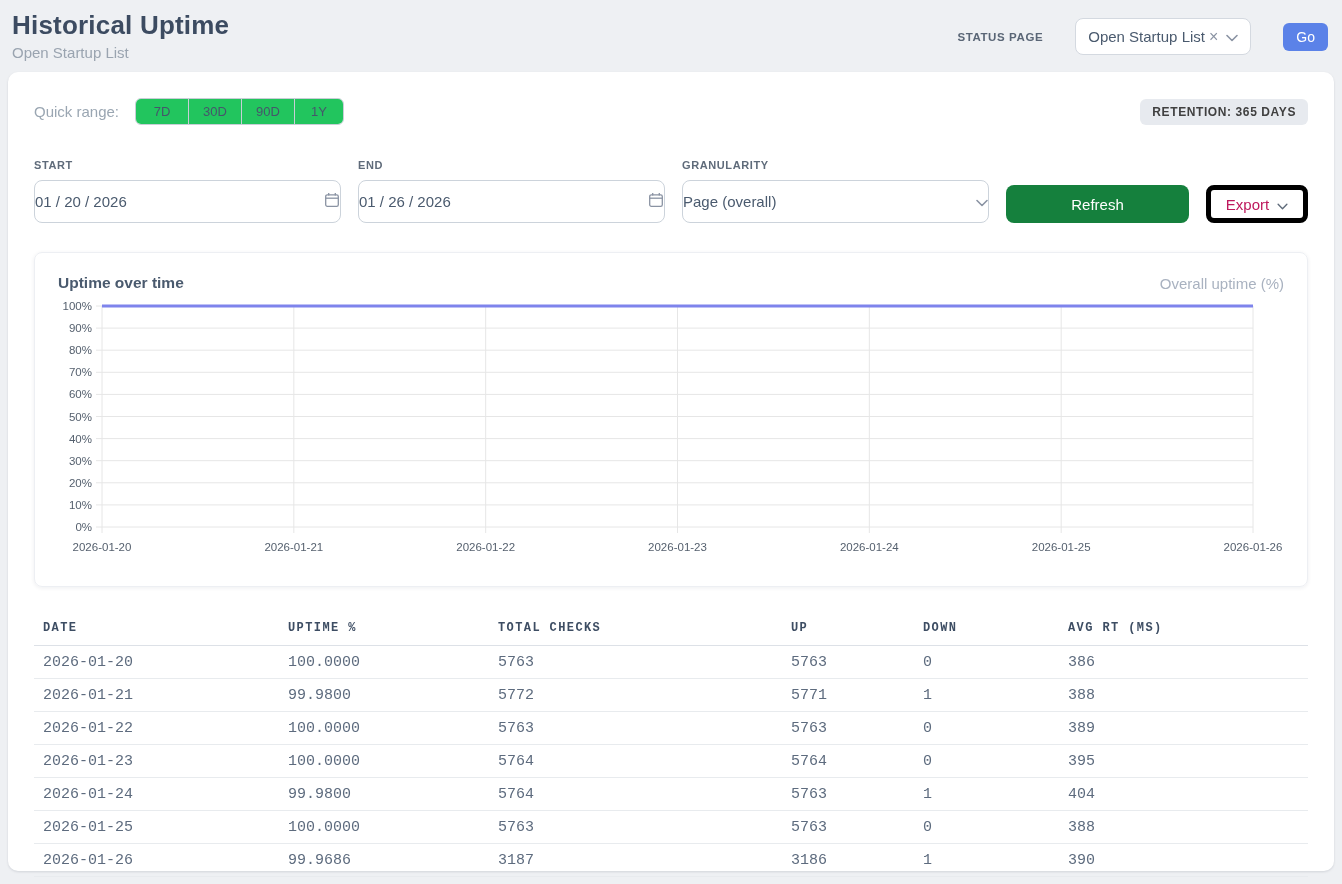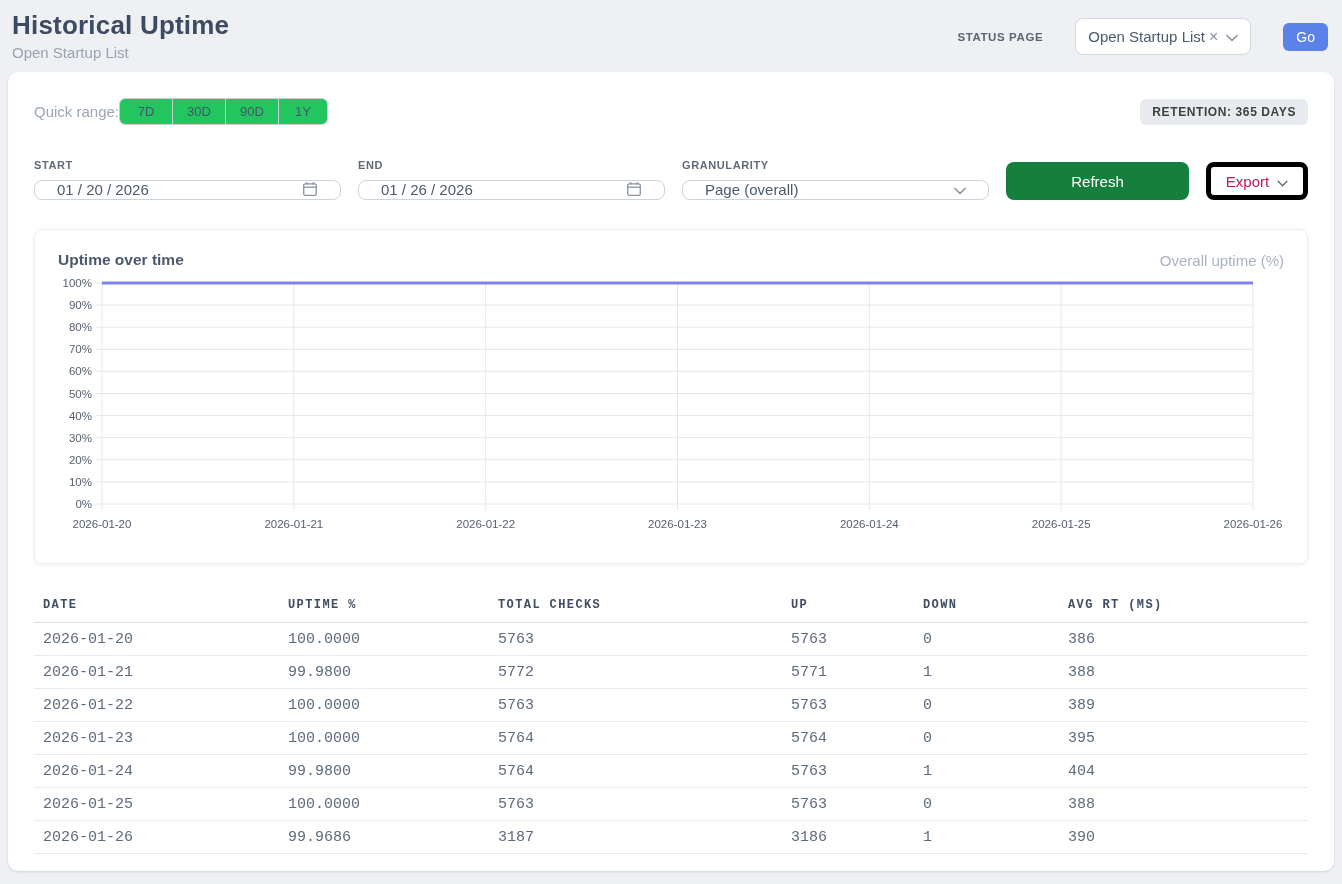--- a/index.html
+++ b/index.html
@@ -76,21 +76,21 @@
     height: 799px;
     padding: 26px;
   }
 
   
   .quick-row {
     display: flex;
     align-items: center;
     justify-content: space-between;
   }
-  .quick-left { display: flex; align-items: center; }
+  .quick-left { display: flex; align-items: center; gap: 16px; }
   .quick-label { font-size: 15px; color: #9aa6b2; }
   .seg-group {
     display: flex;
     border: 1px solid #c8ced6;
     border-radius: 6px;
     overflow: hidden;
     background: #fff;
   }
   .seg-btn {
     font-family: inherit;
@@ -124,28 +124,28 @@
   .field { display: flex; flex-direction: column; }
   .field-label {
     font-size: 11px;
     font-weight: 600;
     letter-spacing: 0.6px;
     color: #5f6b7a;
     margin-bottom: 9px;
   }
   .input-box {
     width: 307px;
-    height: 20px;
+    height: 43px;
     border: 1px solid #ccd3db;
     border-radius: 8px;
     background: #fff;
     display: flex;
-    align-items: flex-start;
+    align-items: center;
     justify-content: space-between;
-    padding: 0 22px;
+    padding: 0 0;
     font-size: 15px;
     color: #4a5a6e;
     cursor: text;
   }
   .select-box { cursor: pointer; }
   .refresh-btn {
     width: 191px;
     height: 38px;
     background: #15803d;
     color: #fff;

